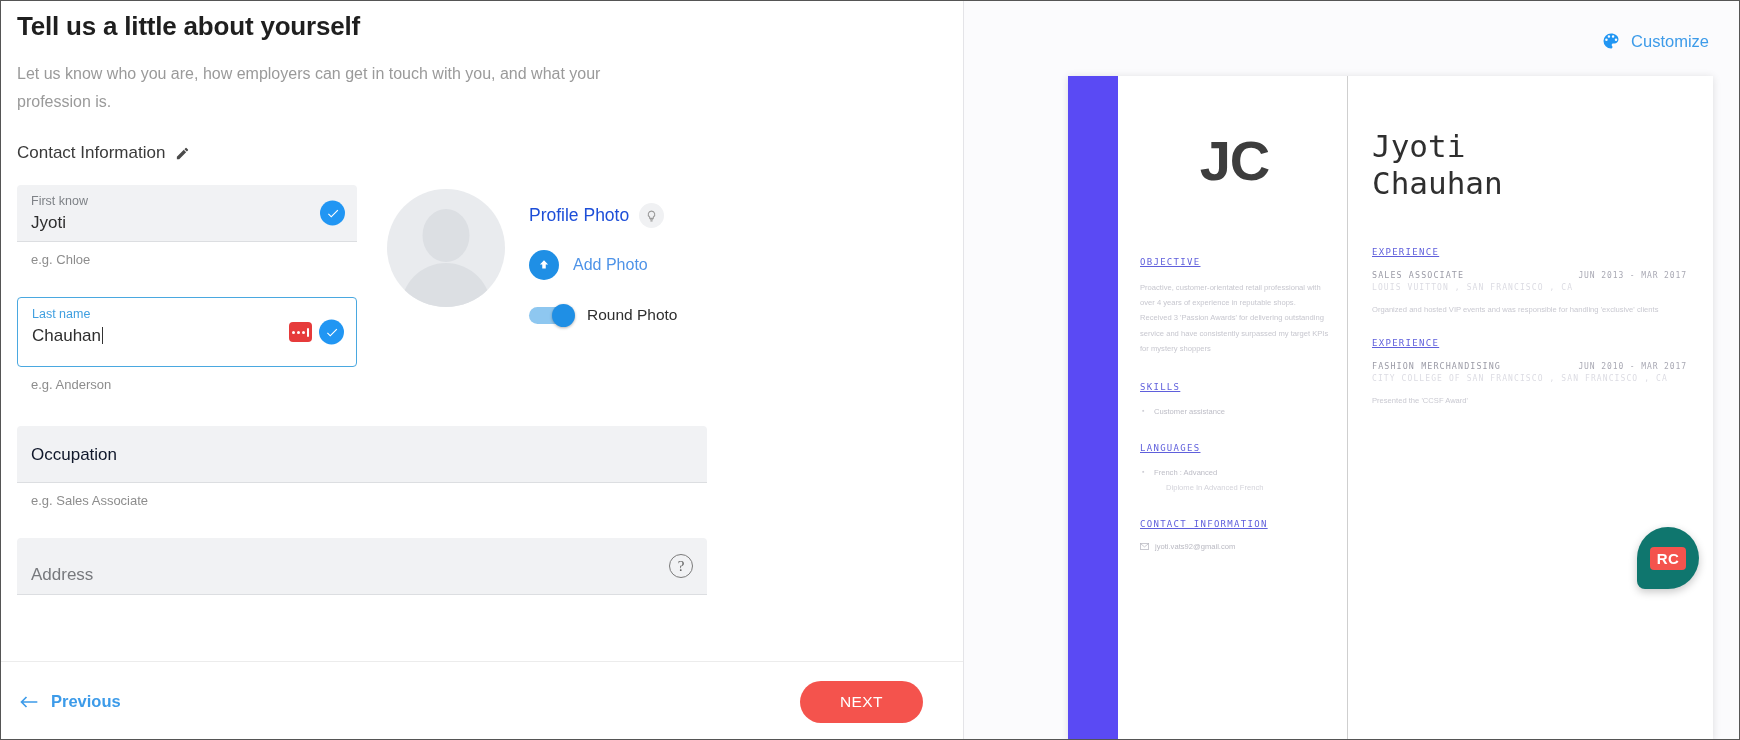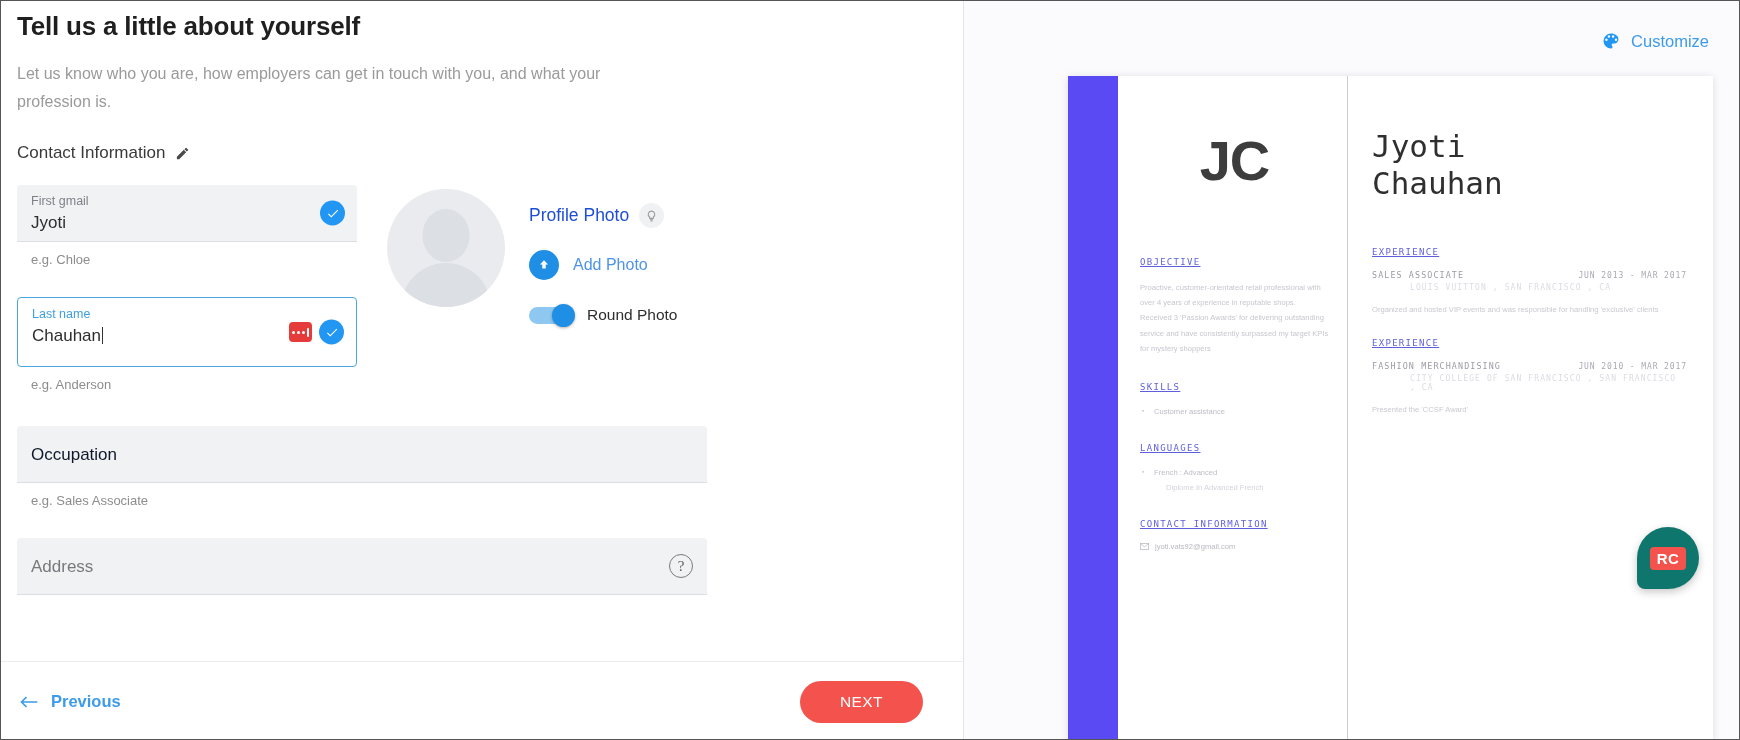--- a/index.html
+++ b/index.html
@@ -321,21 +321,20 @@
     font-family: "DejaVu Sans Mono", monospace;
   }
   .job-date {
     font-size: 8px; letter-spacing: .9px; color: #a9a9b4;
     font-family: "DejaVu Sans Mono", monospace;
   }
   .job-org {
     font-size: 8px; letter-spacing: 1.1px; color: #dcdce3;
     font-family: "DejaVu Sans Mono", monospace;
     margin-top: 3px;
-    margin-left: 38px;
   }
   .job-desc {
     font-size: 7.6px; color: #c9c9d1; margin-top: 13px; margin-bottom: 24px;
   }
 
   .rc-badge {
     position: absolute;
     right: 42px; bottom: 152px;
     width: 62px; height: 62px;
     background: #0f766e;
@@ -369,21 +368,21 @@
               <path d="M3 17.25V21h3.75L17.81 9.94l-3.75-3.75L3 17.25zM20.71 7.04a1 1 0 0 0 0-1.41l-2.34-2.34a1 1 0 0 0-1.41 0l-1.83 1.83 3.75 3.75 1.83-1.83z"></path>
             </svg>
         </span>
       </div>
 
       <div class="cols">
         <div class="col-left">
 
           <div class="field-wrap">
             <div class="field">
-              <div class="flabel">First gmail</div>
+              <div class="flabel">First know</div>
               <div class="fvalue">Jyoti</div>
               <span class="chk">
                 <svg viewBox="0 0 24 24" fill="#fff">
                     <path d="M9 16.17 4.83 12l-1.42 1.41L9 19 21 7l-1.41-1.41z"></path>
                   </svg>
               </span>
             </div>
             <div class="hint">e.g. Chloe</div>
           </div>
 
@@ -441,21 +440,21 @@
 
       <div class="field-wrap wide" style="margin-top:4px;">
         <div class="field" style="padding-top:18px;">
           <div class="fvalue" style="color:#0f172a;margin-top:0;">Occupation</div>
         </div>
         <div class="hint">e.g. Sales Associate</div>
       </div>
 
       <div class="field-wrap wide" style="margin-top:16px;">
         <div class="field" style="padding-top:18px;">
-          <div class="fvalue" style="color:#77797d;margin-top:0;">Address</div>
+          <div class="fvalue" style="color:#77797d;margin-top:8px;">Address</div>
           <span class="qmark">?</span>
         </div>
       </div>
 
     </div>
 
     <div class="scrollbar">
       
     </div>
 

